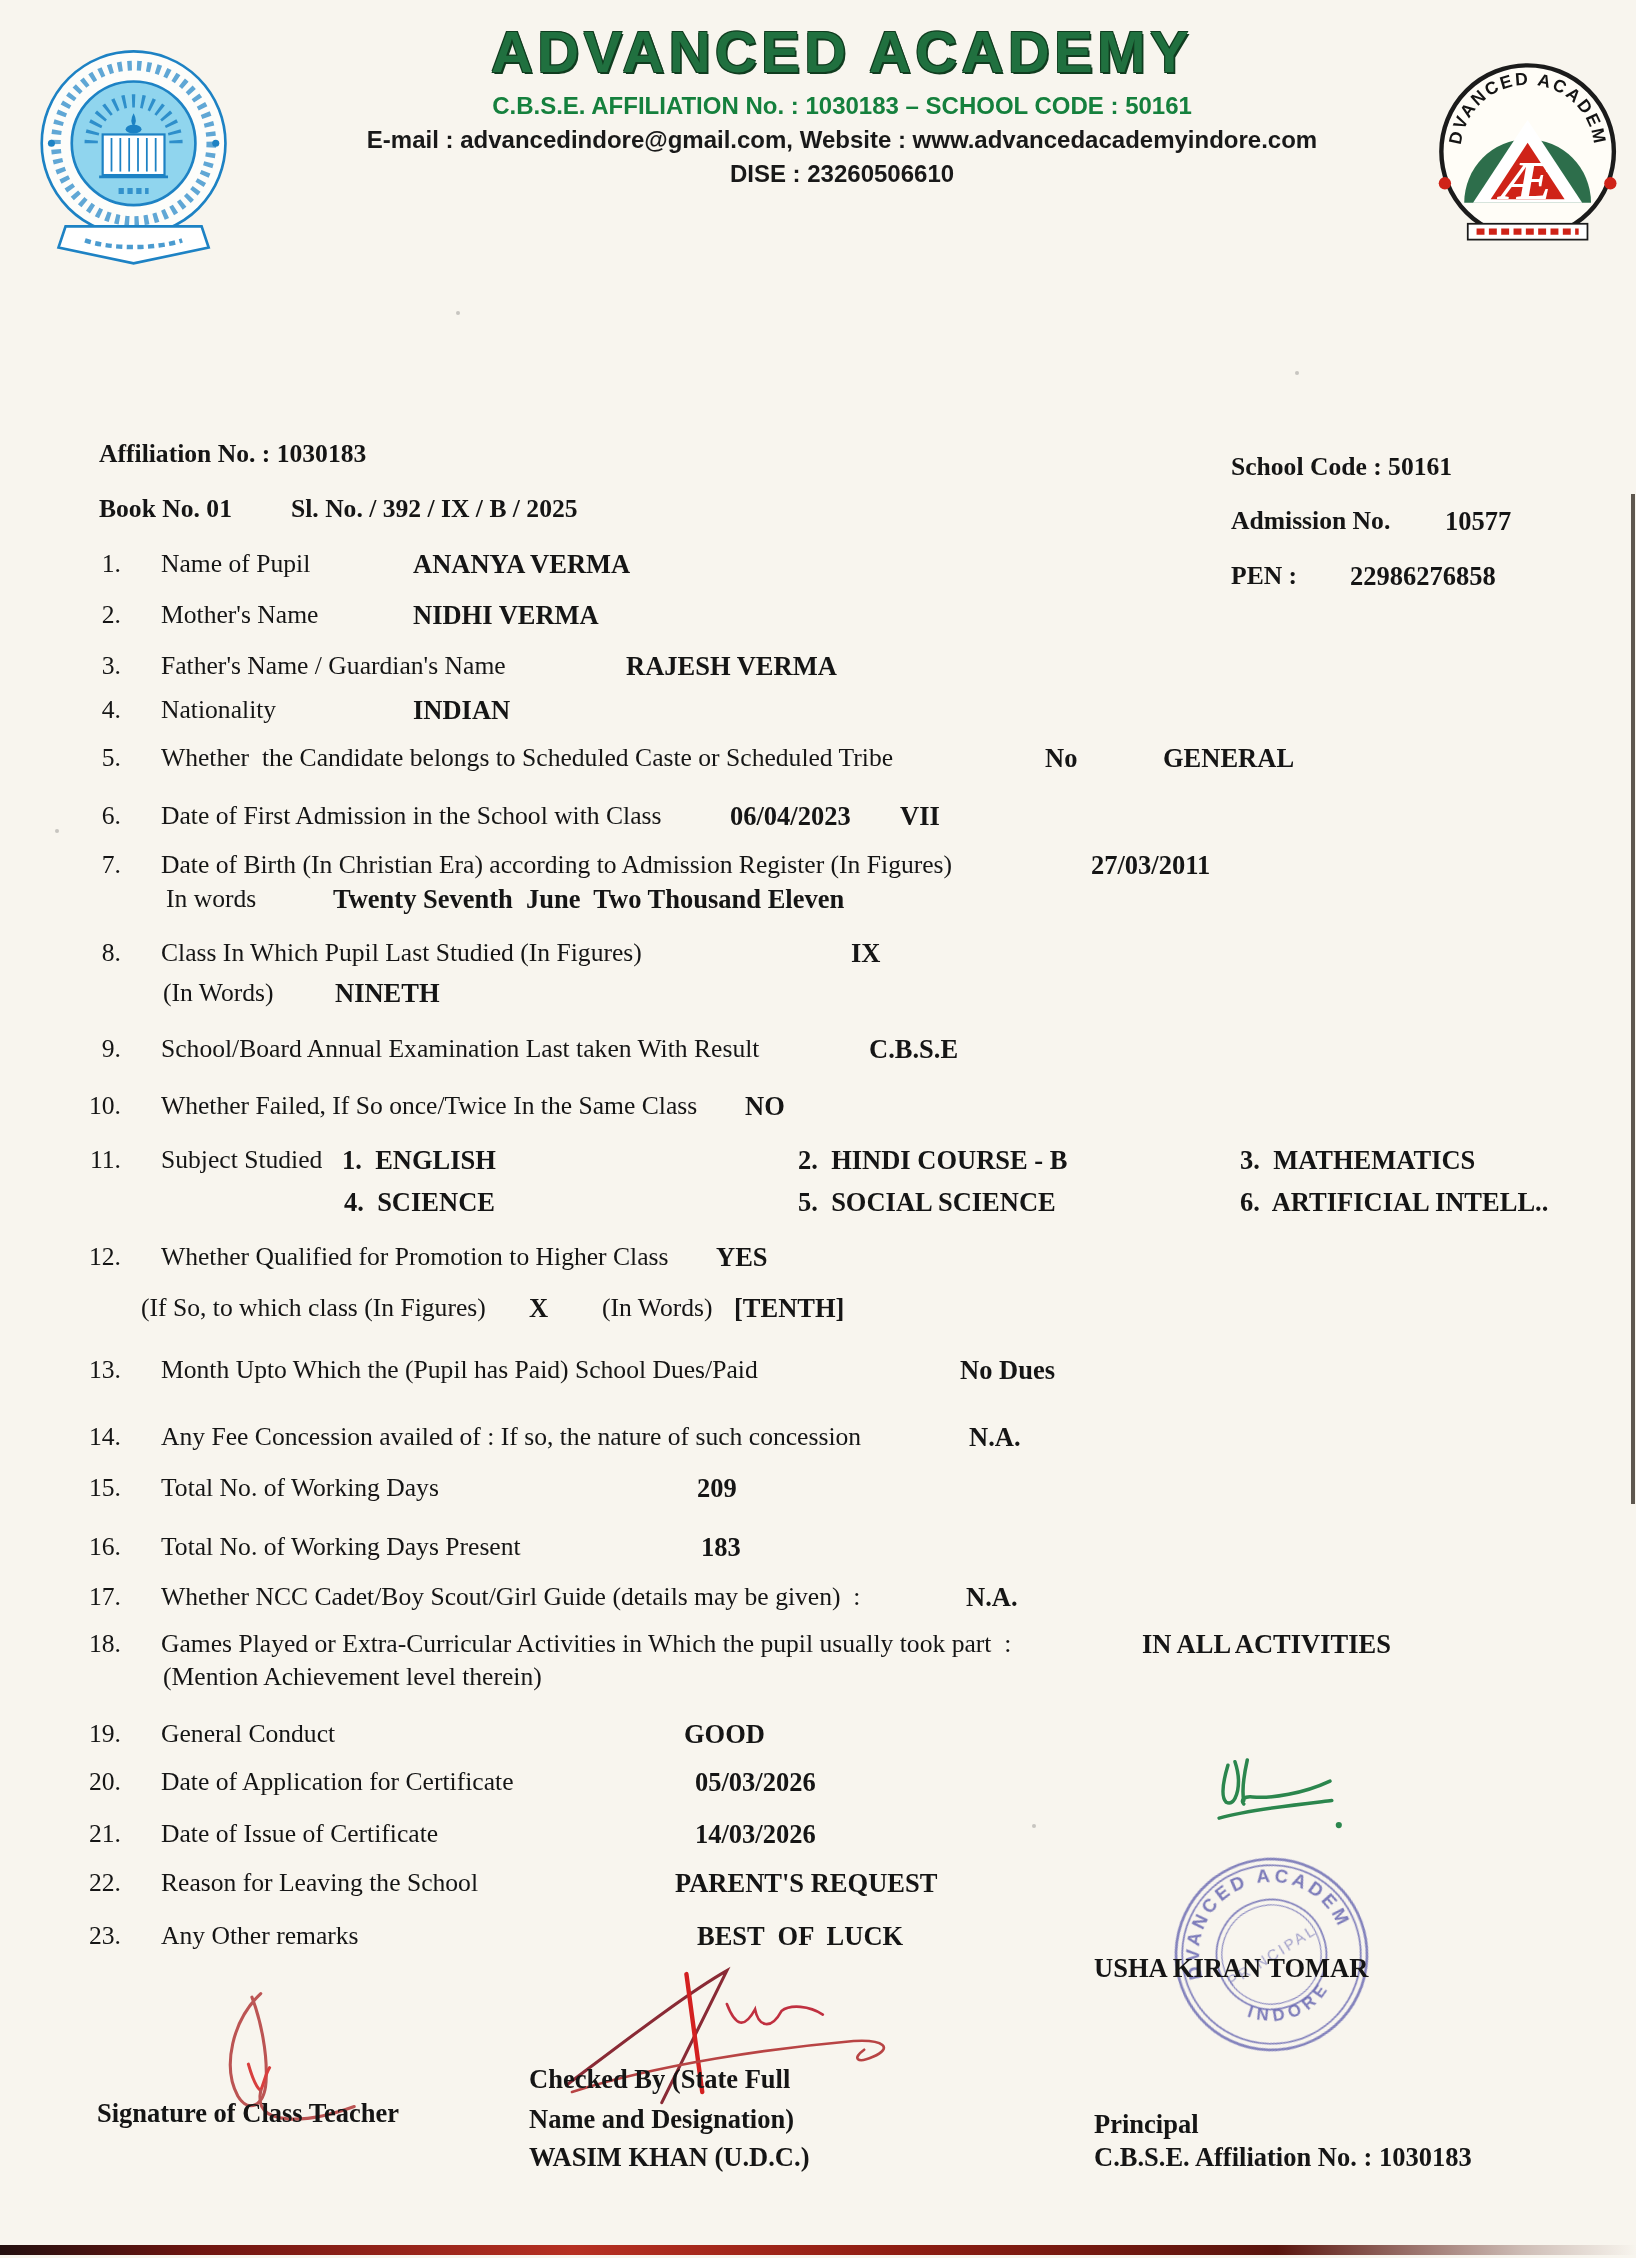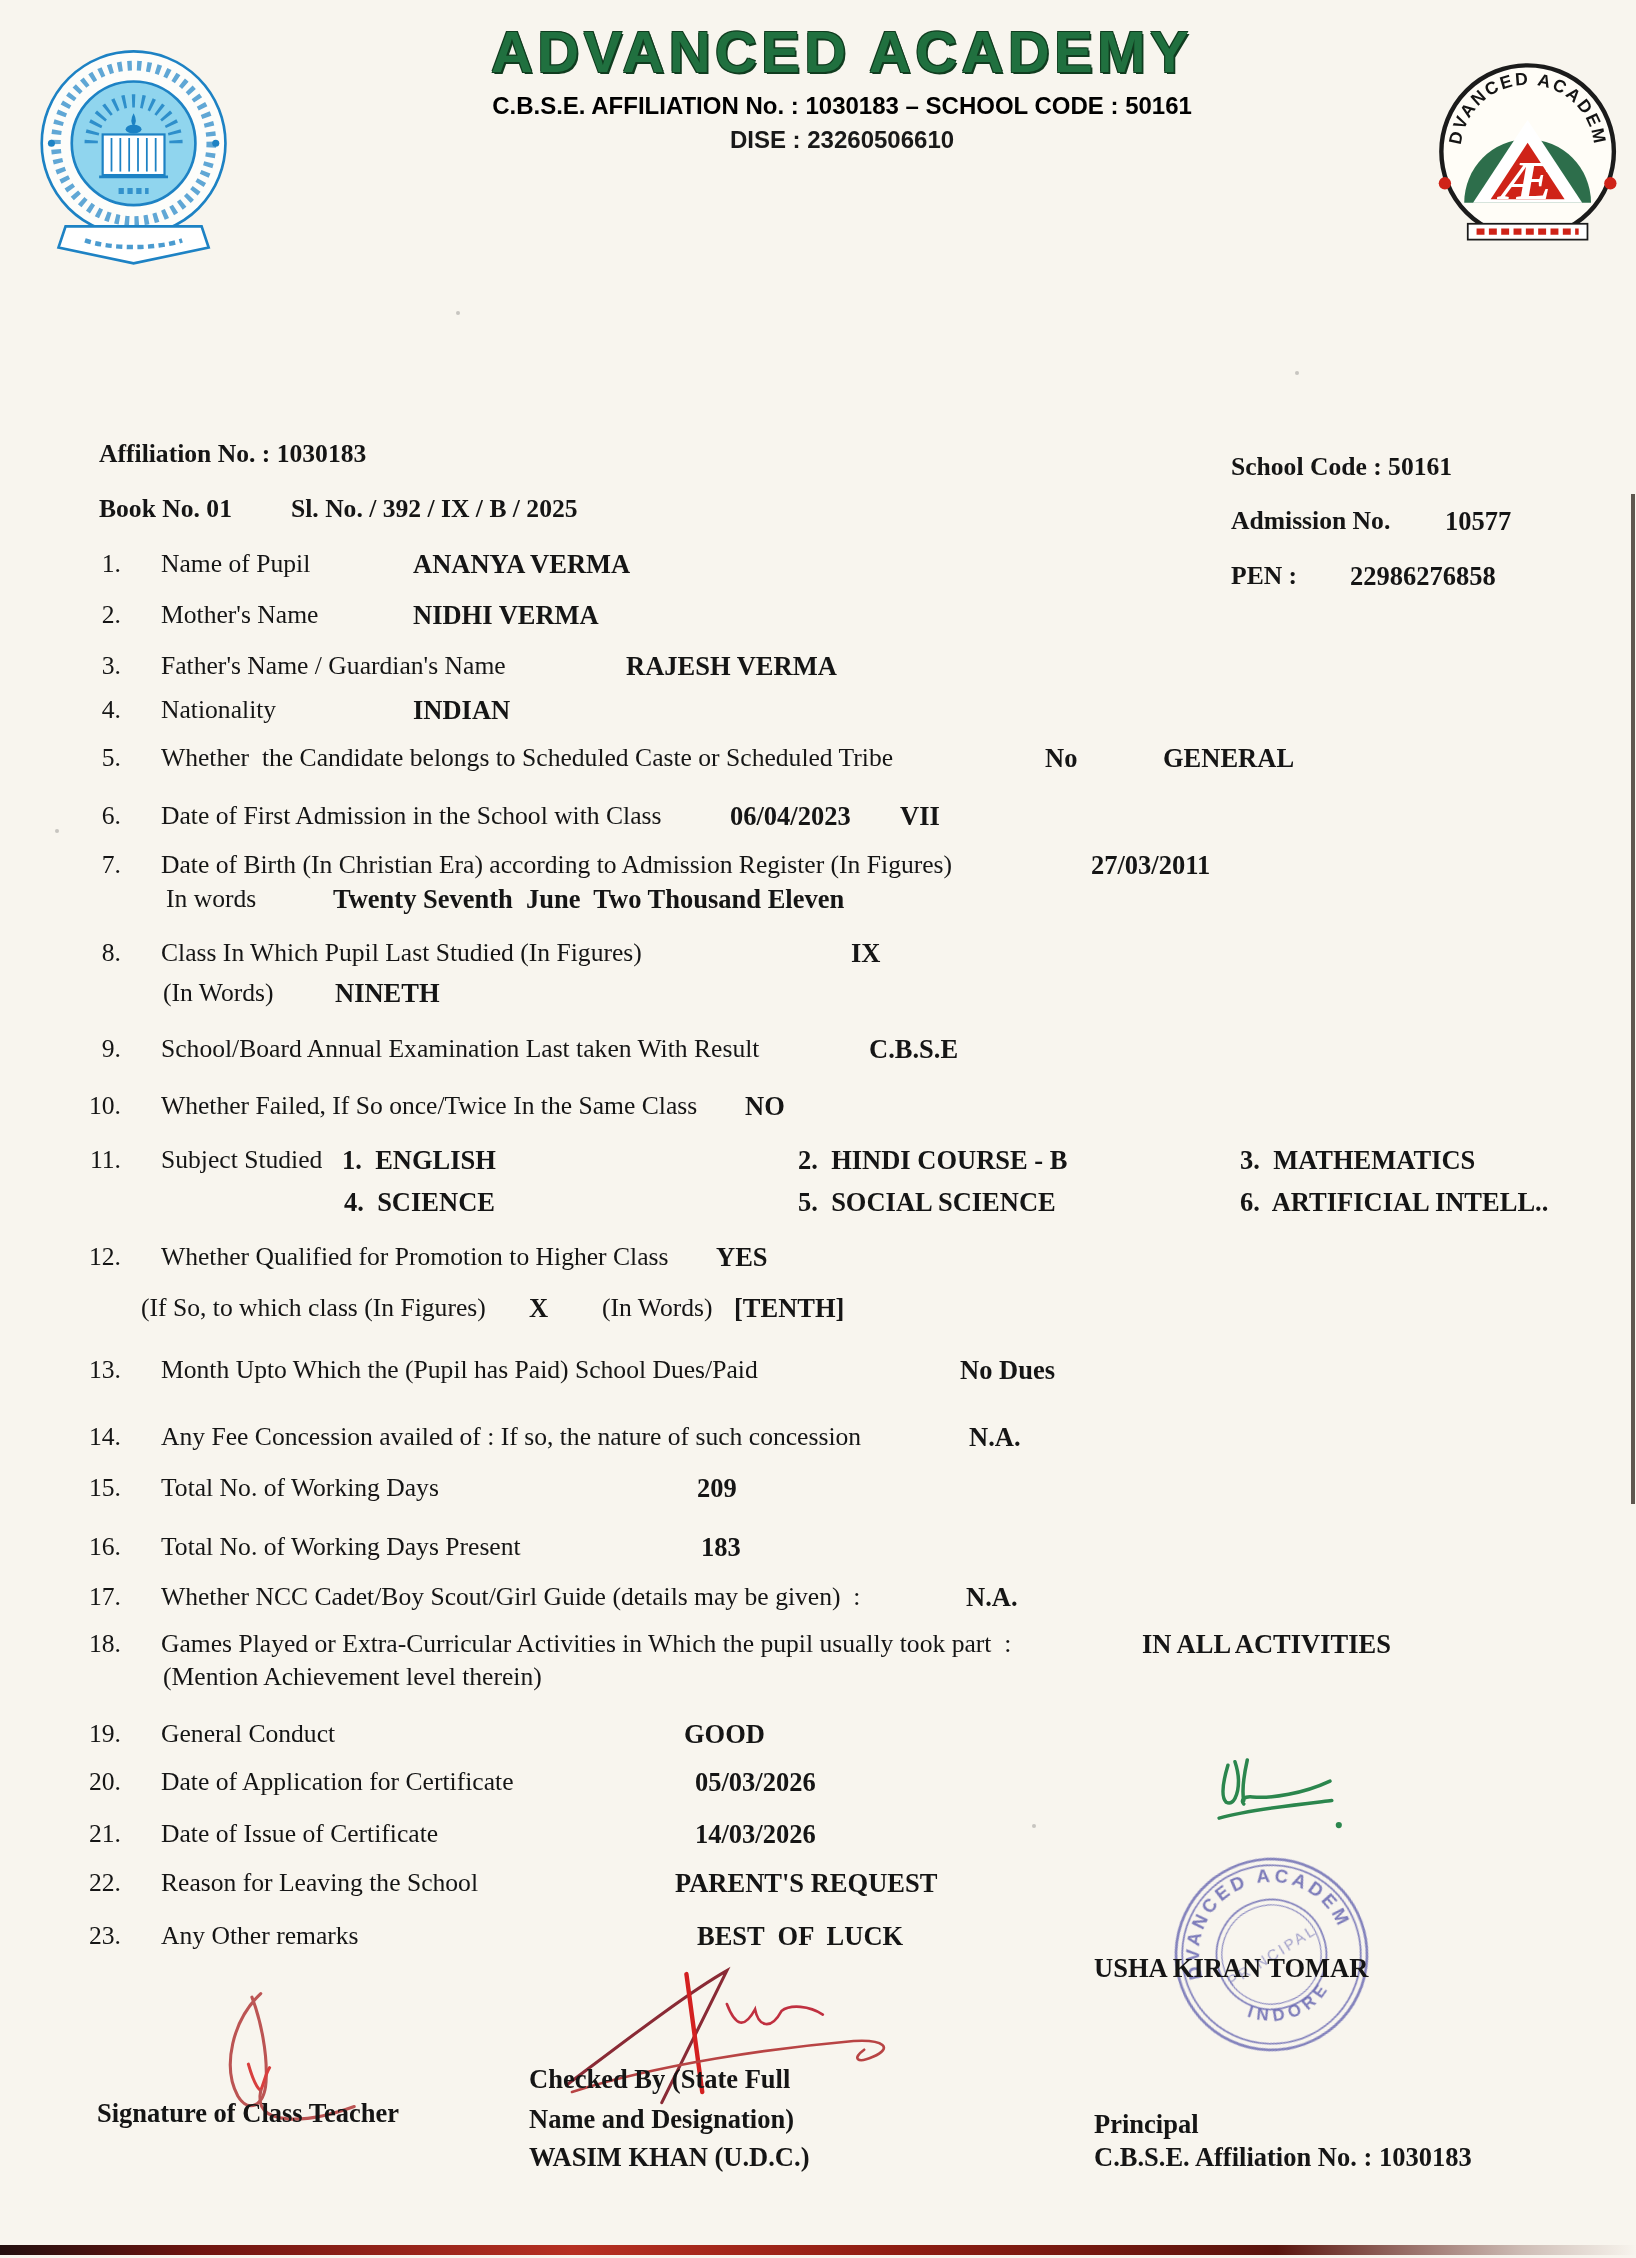--- a/index.html
+++ b/index.html
@@ -4,21 +4,21 @@
 <style>
   html,body{margin:0;padding:0;background:#d8d5cc;}
   .page{position:relative;width:1637px;height:2258px;background:#f8f5ee;
         font-family:"Liberation Serif",serif;color:#151515;overflow:hidden;margin:0 auto;}
   
   .hdr{position:absolute;left:251px;top:17.6px;width:1182px;text-align:center;}
   .school-name{font-family:"Liberation Sans",sans-serif;font-weight:900;font-size:58px;
         letter-spacing:4.4px;color:#20703f;
         text-shadow:1.8px 1.8px 0 #103c1f,-0.9px -0.9px 0 #103c1f,0.9px -0.9px 0 #103c1f,-0.9px 0.9px 0 #103c1f;}
   .red-line{margin-top:7px;font-family:"Liberation Sans",sans-serif;font-weight:bold;
-        font-size:24px;color:#000000;}
+        font-size:24px;color:#15803d;}
   .addr-line,.email-line,.dise-line{margin-top:6.2px;font-family:"Liberation Sans",sans-serif;
         font-weight:bold;font-size:24px;color:#191919;}
   
   .title-wrap{position:absolute;top:392px;left:0;width:100%;text-align:center;}
   .title-wrap span{display:inline-block;font-family:"Liberation Sans",sans-serif;
         font-weight:bold;font-size:41px;letter-spacing:0.9px;
         border-bottom:5.3px solid #161616;padding:0 16px 6.2px;}
   
   .row{position:absolute;left:0;width:1637px;font-size:25.6px;}
   .num{position:absolute;left:56px;width:65px;text-align:right;white-space:pre;}
@@ -80,20 +80,21 @@
     <text x="90" y="168" font-family="Liberation Serif, serif" font-style="italic" font-weight="bold" font-size="62" fill="#ffffff">Æ</text>
     <circle cx="26" cy="150" r="7" fill="#cf2318"></circle>
     <circle cx="214" cy="150" r="7" fill="#cf2318"></circle>
     <rect x="52" y="196" width="136" height="18" fill="#ffffff" stroke="#1b1b1b" stroke-width="2"></rect>
     <path d="M62,205 h116" stroke="#cf2318" stroke-width="7" stroke-dasharray="9 5"></path>
   </svg>
 
   <div class="hdr">
     <div class="school-name">ADVANCED ACADEMY</div>
     <div class="red-line">C.B.S.E. AFFILIATION No. : 1030183 – SCHOOL CODE : 50161</div>
+    <div class="email-line">E-mail : advancedindore@gmail.com, Website : www.advancedacademyindore.com</div>
     <div class="dise-line">DISE : 23260506610</div>
   </div>
 
 
   <div class="row meta" style="top:439px">
     <span class="lbl" style="left:99px">Affiliation No. : 1030183</span>
   </div>
   <div class="row meta" style="top:452px">
     <span class="lbl" style="left:1231px">School Code : 50161</span>
   </div>

